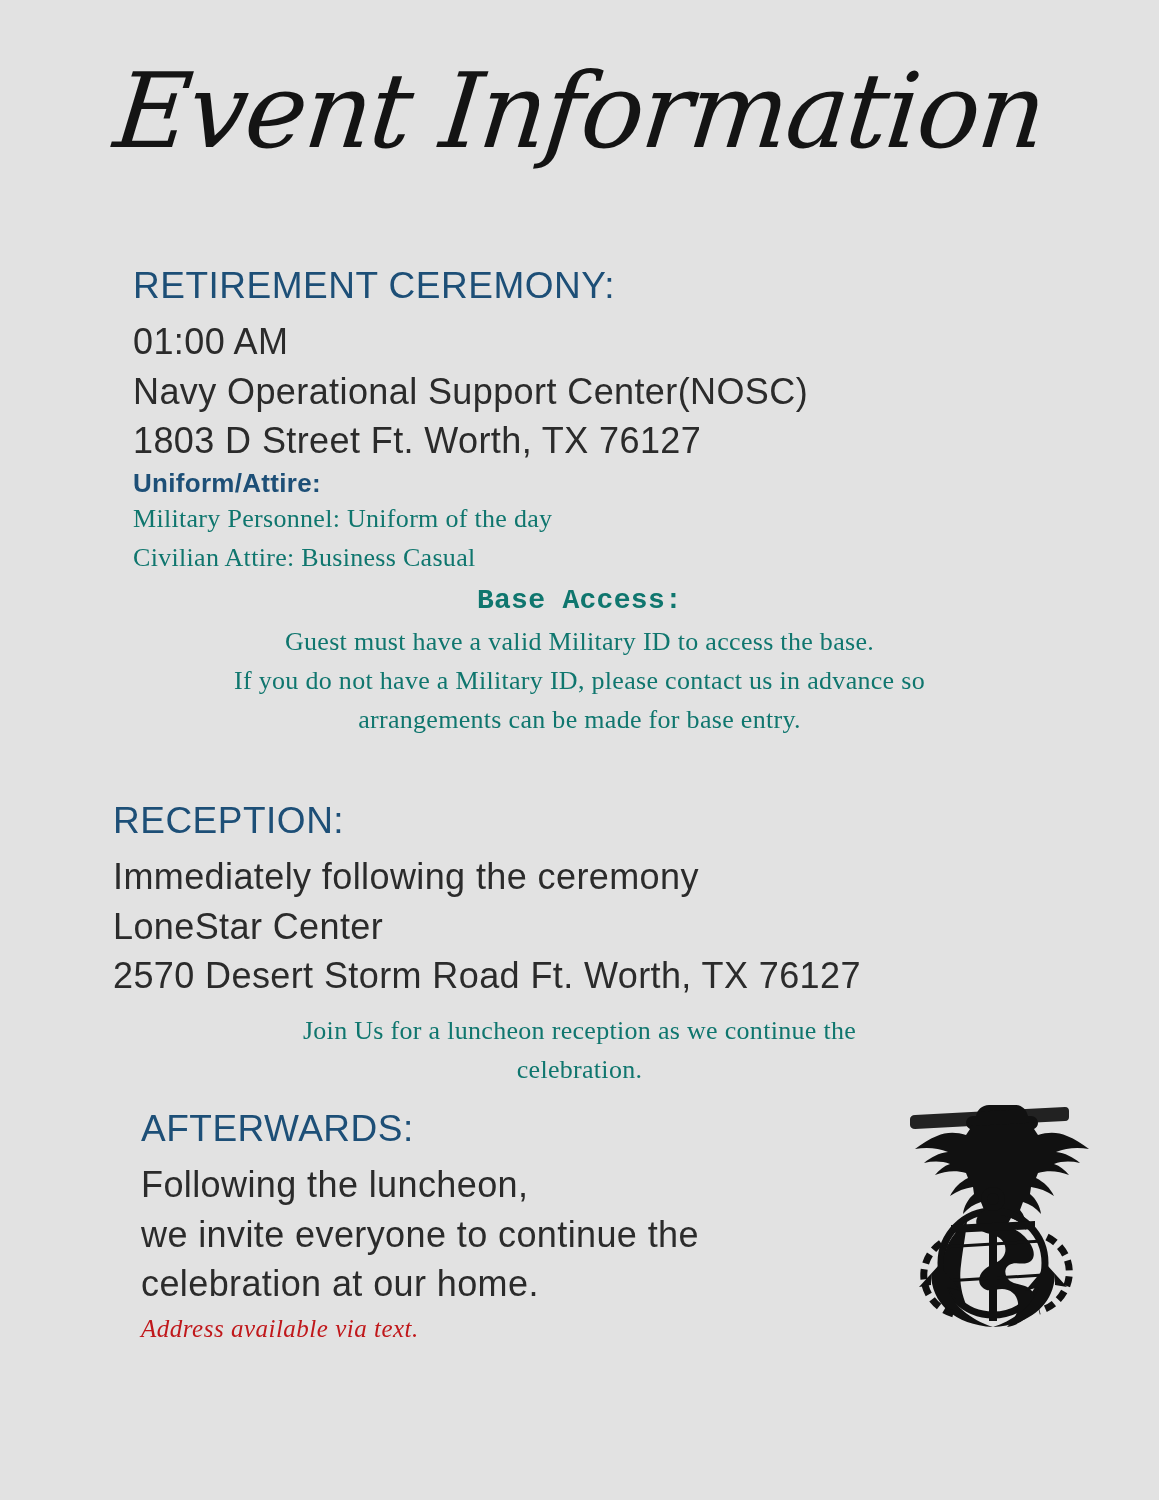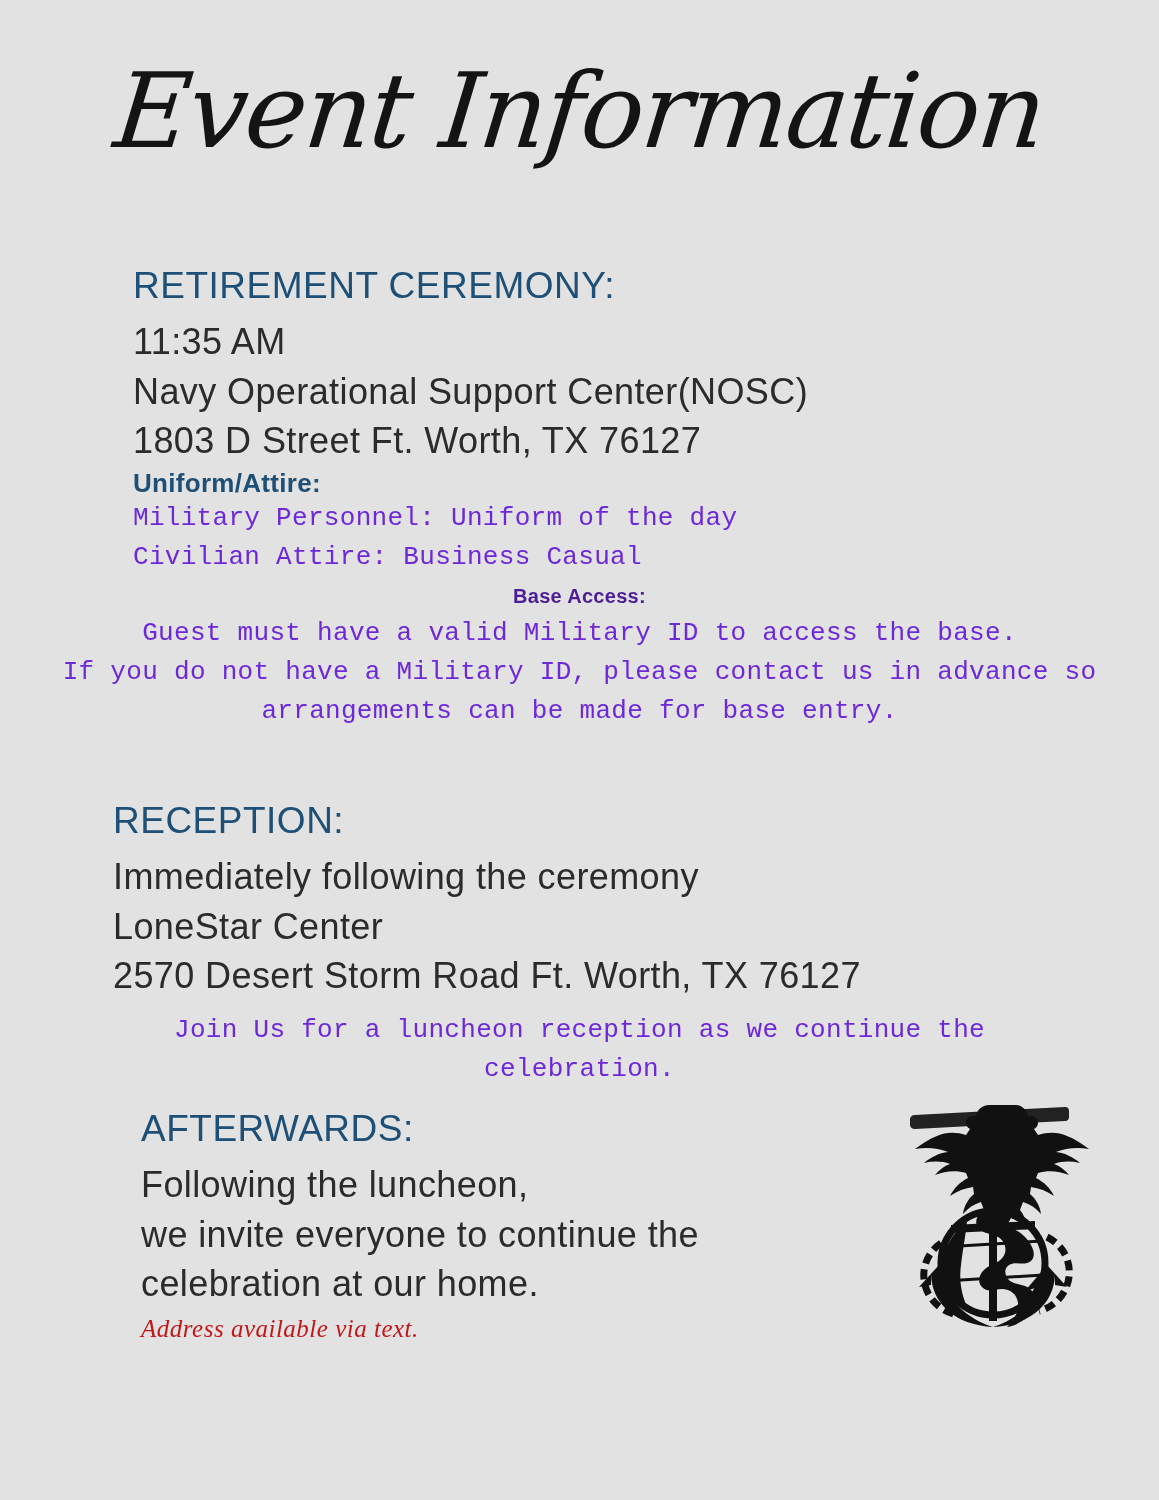--- a/index.html
+++ b/index.html
@@ -60,32 +60,32 @@
     letter-spacing: 0.4px;
   }
   .subhead {
     font-family: "Liberation Sans", sans-serif;
     font-weight: bold;
     font-size: 26px;
     color: #1d4f77;
     letter-spacing: 0.3px;
   }
   .subline {
-    font-family: Liberation Mono, monospace;
+    font-family: Liberation Serif, serif;
     font-weight: 300;
     font-size: 26px;
     line-height: 1.5;
-    color: #6d28d9;
+    color: #0f766e;
     letter-spacing: 0.3px;
   }
   .redhead {
-    font-family: Liberation Sans, sans-serif;
+    font-family: Liberation Mono, monospace;
     font-weight: bold;
-    font-size: 20px;
-    color: #4c1d95;
+    font-size: 28px;
+    color: #0f766e;
     letter-spacing: 0.3px;
   }
   .centered {
     text-align: center;
   }
   .indent {
     padding-left: 133px;
   }
   .indent-r {
     padding-left: 113px;
@@ -109,21 +109,21 @@
 </style>
 </head>
 <body>
 
 <div class="page">
 
   <div class="title">Event Information</div>
 
   <div class="section" style="top:265px;">
     <div class="heading indent">RETIREMENT CEREMONY:</div>
-    <div class="bodyline indent" style="margin-top:10px;">11:35 AM</div>
+    <div class="bodyline indent" style="margin-top:10px;">01:00 AM</div>
     <div class="bodyline indent">Navy Operational Support Center(NOSC)</div>
     <div class="bodyline indent">1803 D Street Ft. Worth, TX 76127</div>
     <div class="subhead indent" style="margin-top:2px;">Uniform/Attire:</div>
     <div class="subline indent">Military Personnel: Uniform of the day</div>
     <div class="subline indent">Civilian Attire: Business Casual</div>
     <div class="redhead centered" style="margin-top:8px;">Base Access:</div>
     <div class="subline centered" style="margin-top:6px;">Guest must have a valid Military ID to access the base.</div>
     <div class="subline centered">If you do not have a Military ID, please contact us in advance so</div>
     <div class="subline centered">arrangements can be made for base entry.</div>
   </div>

